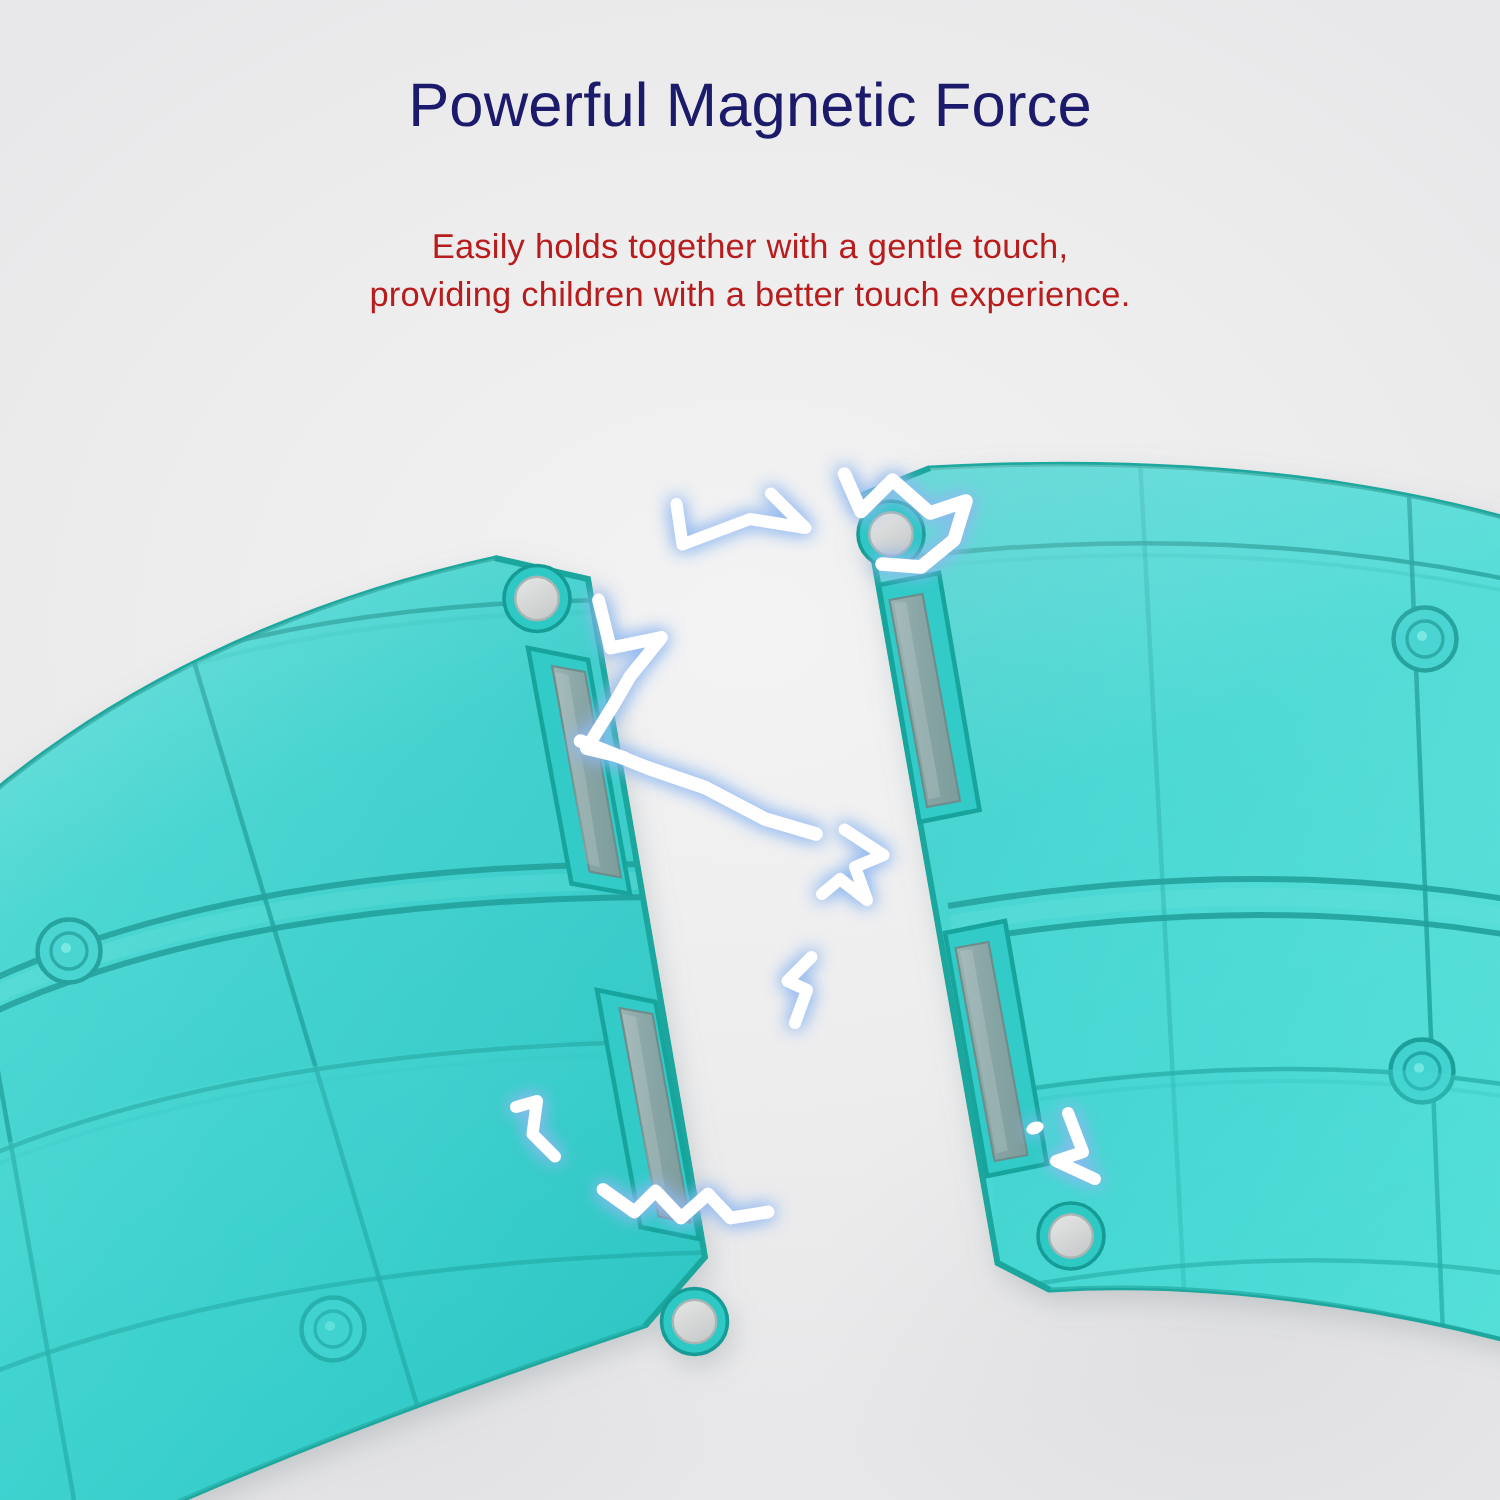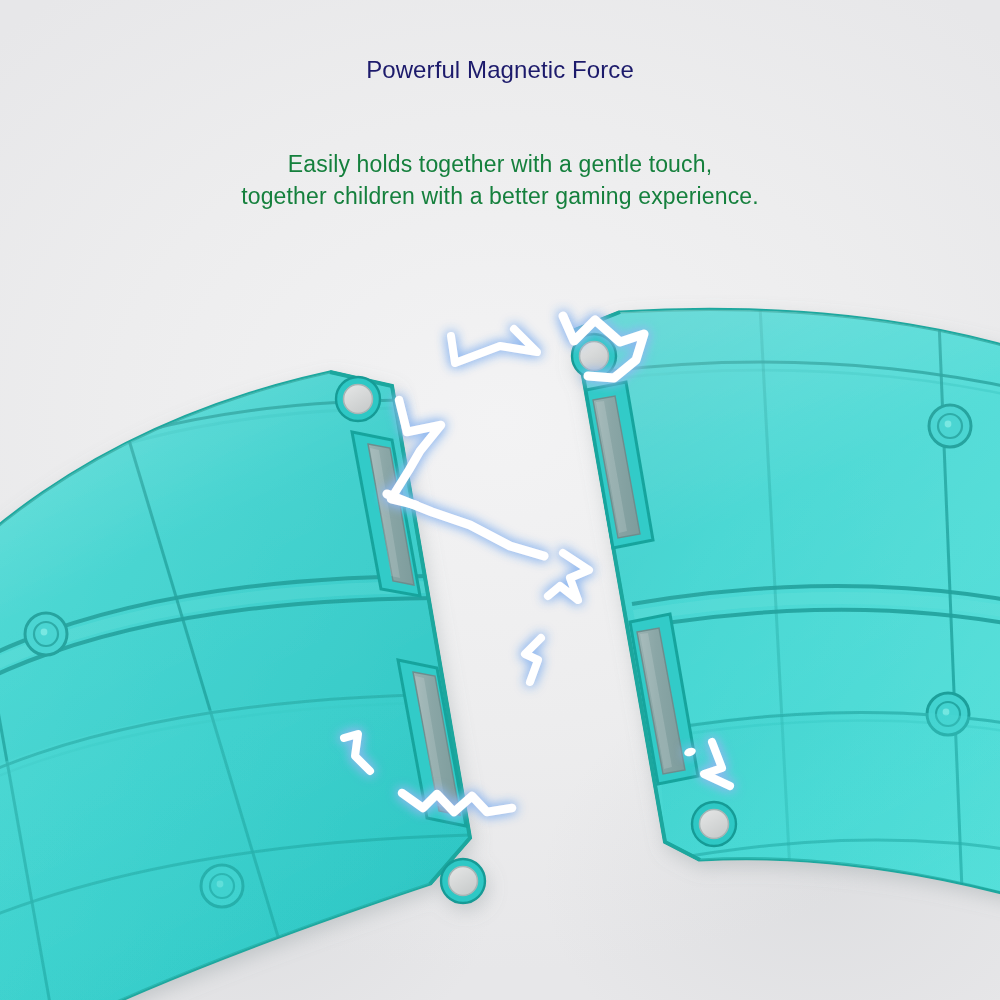--- a/index.html
+++ b/index.html
@@ -35,41 +35,41 @@
   
   #headline-block {
     position: absolute;
     left: 0;
     right: 0;
     top: 48px;
     text-align: center;
     z-index: 40;
   }
   .h-line {
-    font-size: 24px;
+    font-size: 41px;
     line-height: 44px;
     font-weight: 400;
     letter-spacing: .1px;
     color: #1c1a6b;
     white-space: nowrap;
   }
   #sub-block {
     position: absolute;
     left: 0;
     right: 0;
     top: 148px;
     text-align: center;
     z-index: 40;
   }
   .s-line {
     font-size: 23px;
     line-height: 32px;
     font-weight: 400;
     letter-spacing: .15px;
-    color: #15803d;
+    color: #b91c1c;
     white-space: nowrap;
   }
 
   
   #art {
     position: absolute;
     inset: 0;
     z-index: 10;
   }
   #art svg { display: block; width: 1000px; height: 1000px; }
@@ -343,16 +343,16 @@
       </g>
     </svg>
   </div>
 
   <div id="headline-block">
     <div class="h-line">Powerful Magnetic Force</div>
   </div>
 
   <div id="sub-block">
     <div class="s-line">Easily holds together with a gentle touch,</div>
-    <div class="s-line">together children with a better gaming experience.</div>
+    <div class="s-line">providing children with a better touch experience.</div>
   </div>
 
 </div>
 
 </body></html>

